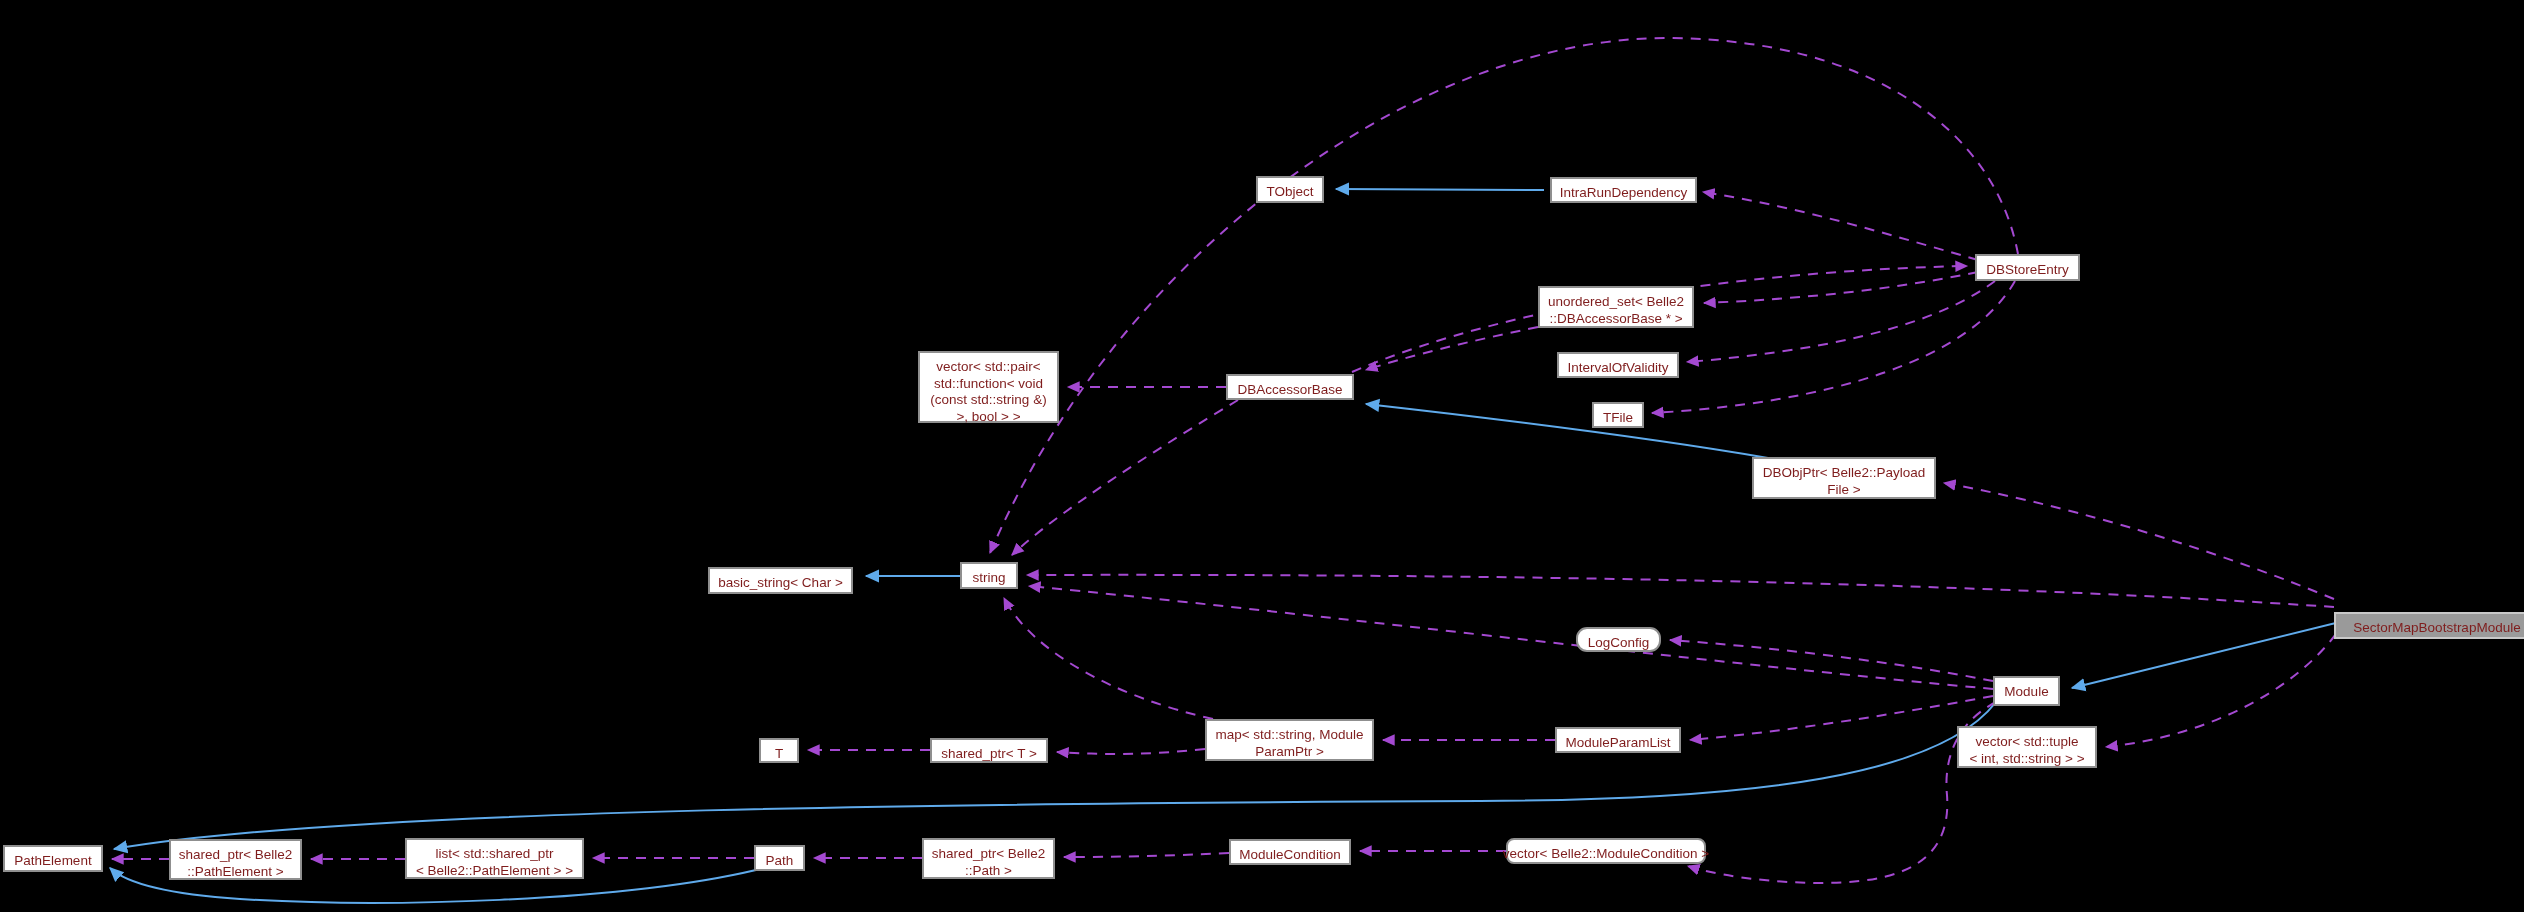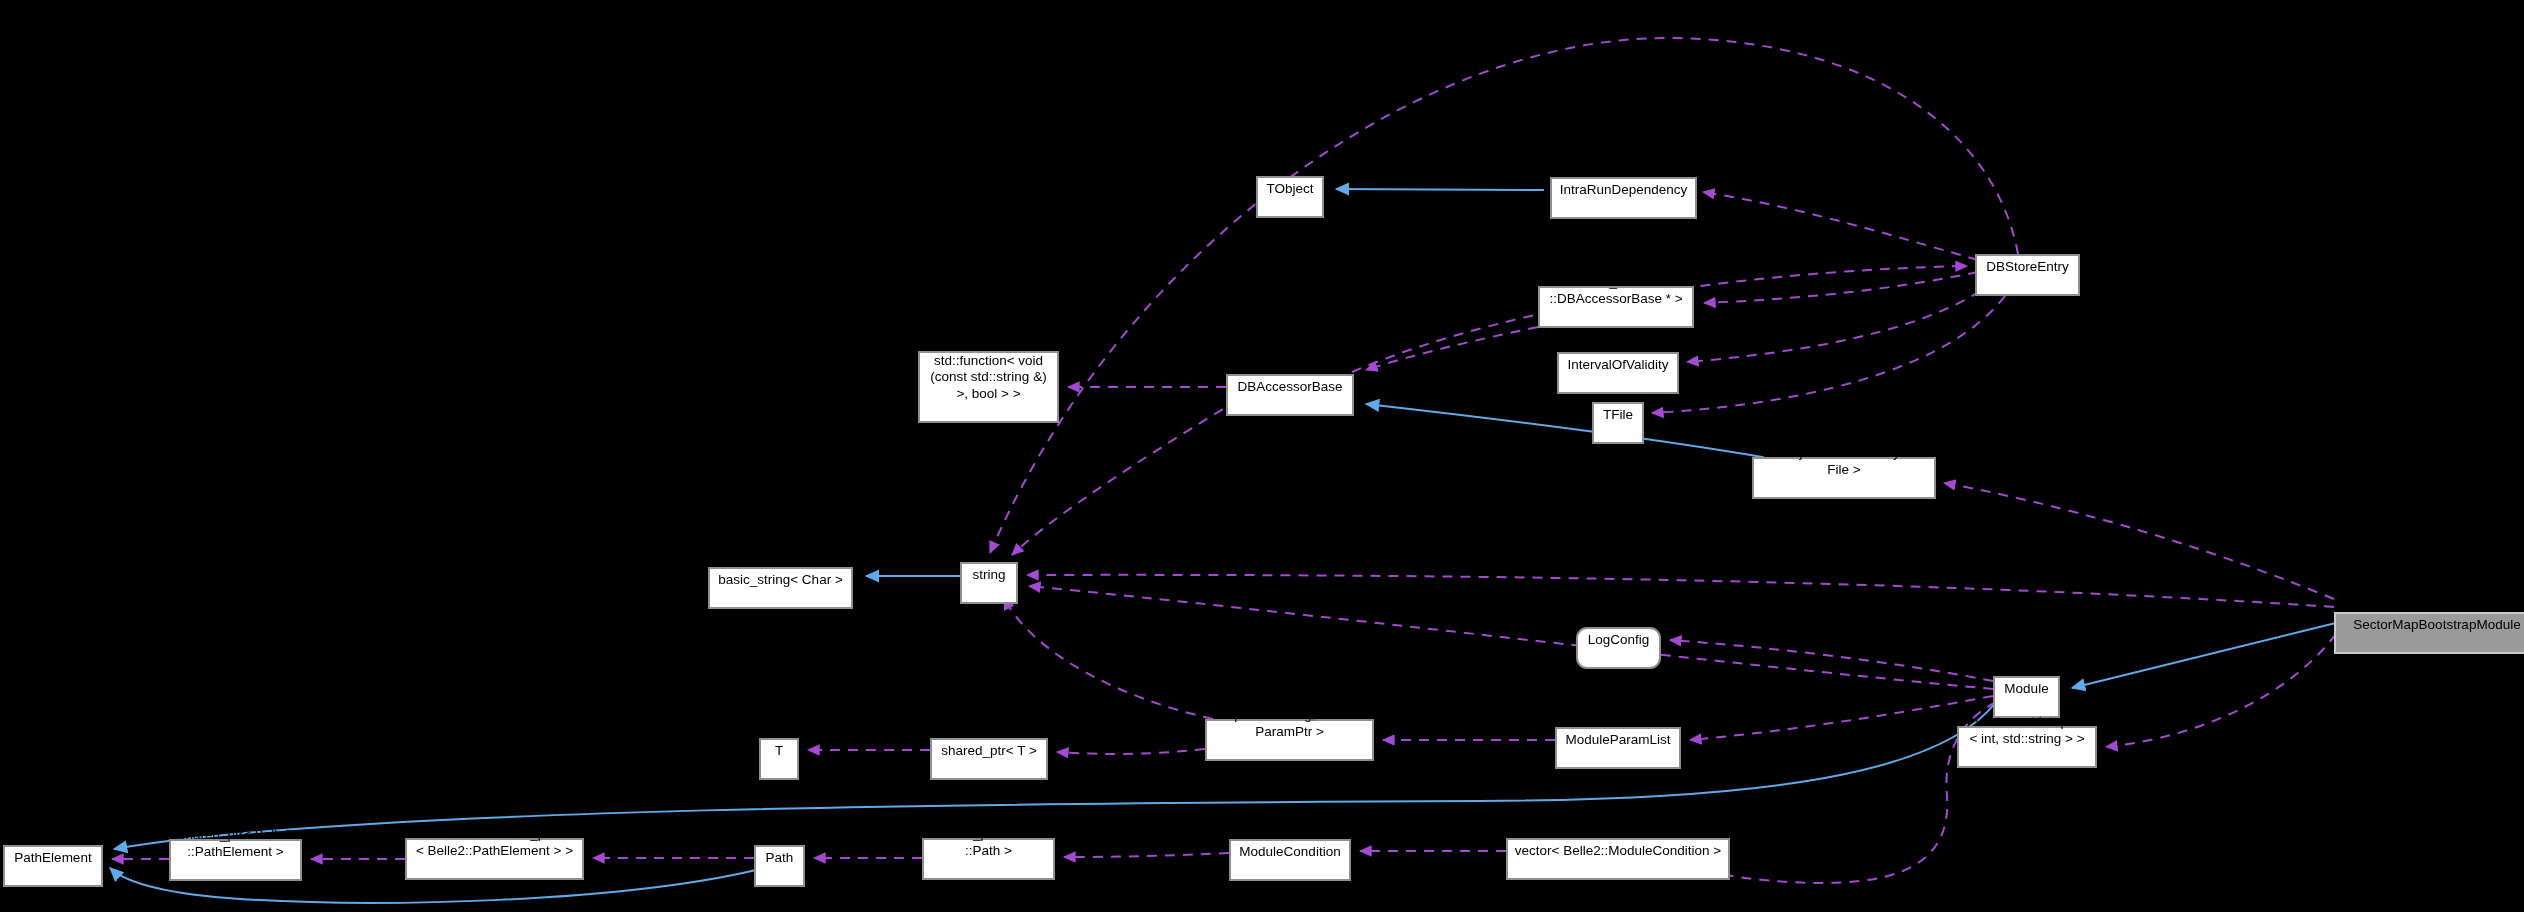--- a/index.html
+++ b/index.html
@@ -1,22 +1,22 @@
 <!DOCTYPE html>
 <html><head>
 <meta charset="utf-8">
 <style>
   html,body{margin:0;padding:0;background:#000;}
   #canvas{position:relative;width:2524px;height:912px;background:#000;overflow:hidden;
           font-family:"Liberation Sans", sans-serif;}
   #edge-layer{position:absolute;left:0;top:0;width:2524px;height:912px;}
   .node{position:absolute;box-sizing:border-box;background:#fff;border:2px solid #8f8f8f;
-        color:#000000;display:flex;flex-direction:column;align-items:center;justify-content:flex-end;
+        color:#7f1d1d;display:flex;flex-direction:column;align-items:center;justify-content:flex-start;
         font-size:13.5px;line-height:16.5px;text-align:center;white-space:nowrap;cursor:pointer;
-        padding:19px 2px;}
+        padding:6px 2px;}
   .node.highlight{background:#9a9a9a;border:2px solid #c9c9c9;}
   .node span{display:block;}
   path.edge{fill:none;}
   path.edge.uses{stroke:#a449d1;stroke-width:2;stroke-dasharray:10 8;}
   path.edge.inherits{stroke:#5faaeb;stroke-width:2;}
 </style>
 </head>
 <body>
 
 <div id="canvas">
@@ -102,21 +102,21 @@
       </div>
       <div class="node" style="left: 960px; top: 562px; width: 58px; height: 27px;">
         <span>string</span>
       </div>
       <div class="node" style="left: 1576px; top: 627px; width: 85px; height: 25px; border-radius: 11px;">
         <span>LogConfig</span>
       </div>
       <div class="node highlight" style="left: 2334px; top: 612px; width: 206px; height: 27px;">
         <span>SectorMapBootstrapModule</span>
       </div>
-      <div class="node" style="left: 1993px; top: 676px; width: 67px; height: 22px;">
+      <div class="node" style="left: 1993px; top: 676px; width: 67px; height: 30px;">
         <span>Module</span>
       </div>
       <div class="node" style="left: 1957px; top: 726px; width: 140px; height: 42px;">
         <span>vector&lt; std::tuple</span>
         <span>&lt; int, std::string &gt; &gt;</span>
       </div>
       <div class="node" style="left: 1205px; top: 719px; width: 169px; height: 42px;">
         <span>map&lt; std::string, Module</span>
         <span>ParamPtr &gt;</span>
       </div>
@@ -143,17 +143,17 @@
       <div class="node" style="left: 754px; top: 845px; width: 51px; height: 26px;">
         <span>Path</span>
       </div>
       <div class="node" style="left: 922px; top: 838px; width: 133px; height: 41px;">
         <span>shared_ptr&lt; Belle2</span>
         <span>::Path &gt;</span>
       </div>
       <div class="node" style="left: 1229px; top: 839px; width: 122px; height: 26px;">
         <span>ModuleCondition</span>
       </div>
-      <div class="node" style="left: 1506px; top: 838px; width: 224px; height: 26px;">
+      <div class="node" style="left: 1506px; top: 838px; width: 200px; height: 26px; border-radius: 8px;">
         <span>vector&lt; Belle2::ModuleCondition &gt;</span>
       </div>
     </div>
 </div>
 
 </body></html>

